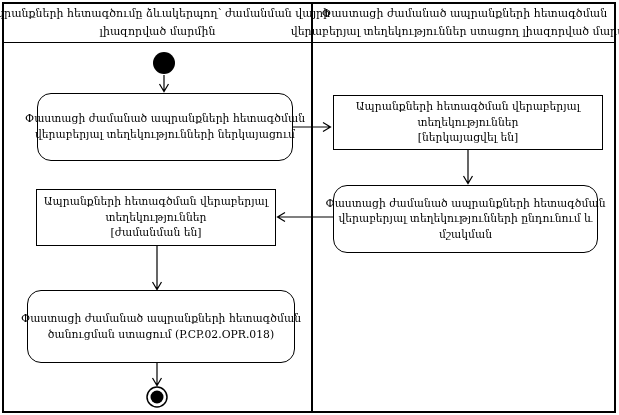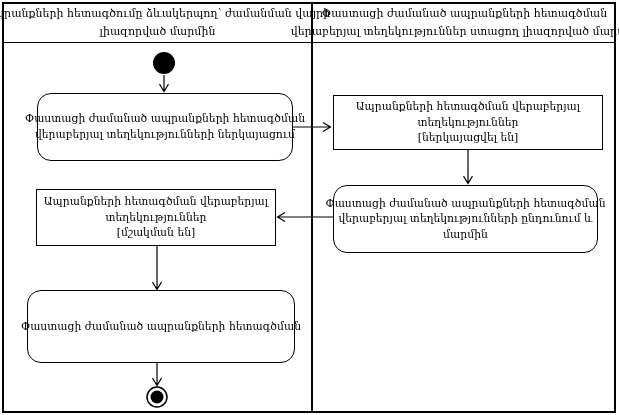--- a/index.html
+++ b/index.html
@@ -95,26 +95,27 @@
 
   <div class="box" style="left:333px; top:95px; width:270px; height:55px;">
     <div class="txt-line">Ապրանքների հետագծման վերաբերյալ</div>
     <div class="txt-line">տեղեկություններ</div>
     <div class="txt-line">[ներկայացվել են]</div>
   </div>
 
   <div class="box rounded" style="left:333px; top:185px; width:265px; height:68px;">
     <div class="txt-line">Փաստացի ժամանած ապրանքների հետագծման</div>
     <div class="txt-line">վերաբերյալ տեղեկությունների ընդունում և</div>
-    <div class="txt-line">մարմին</div>
+    <div class="txt-line">մշակման</div>
   </div>
 
   <div class="box" style="left:36px; top:189px; width:240px; height:57px;">
     <div class="txt-line">Ապրանքների հետագծման վերաբերյալ</div>
     <div class="txt-line">տեղեկություններ</div>
-    <div class="txt-line">[մշակման են]</div>
+    <div class="txt-line">[ժամանման են]</div>
   </div>
 
   <div class="box rounded" style="left:27px; top:290px; width:268px; height:73px;">
     <div class="txt-line">Փաստացի ժամանած ապրանքների հետագծման</div>
+    <div class="txt-line">ծանուցման ստացում (P.CP.02.OPR.018)</div>
   </div>
 
 </div>
 
 </body></html>

